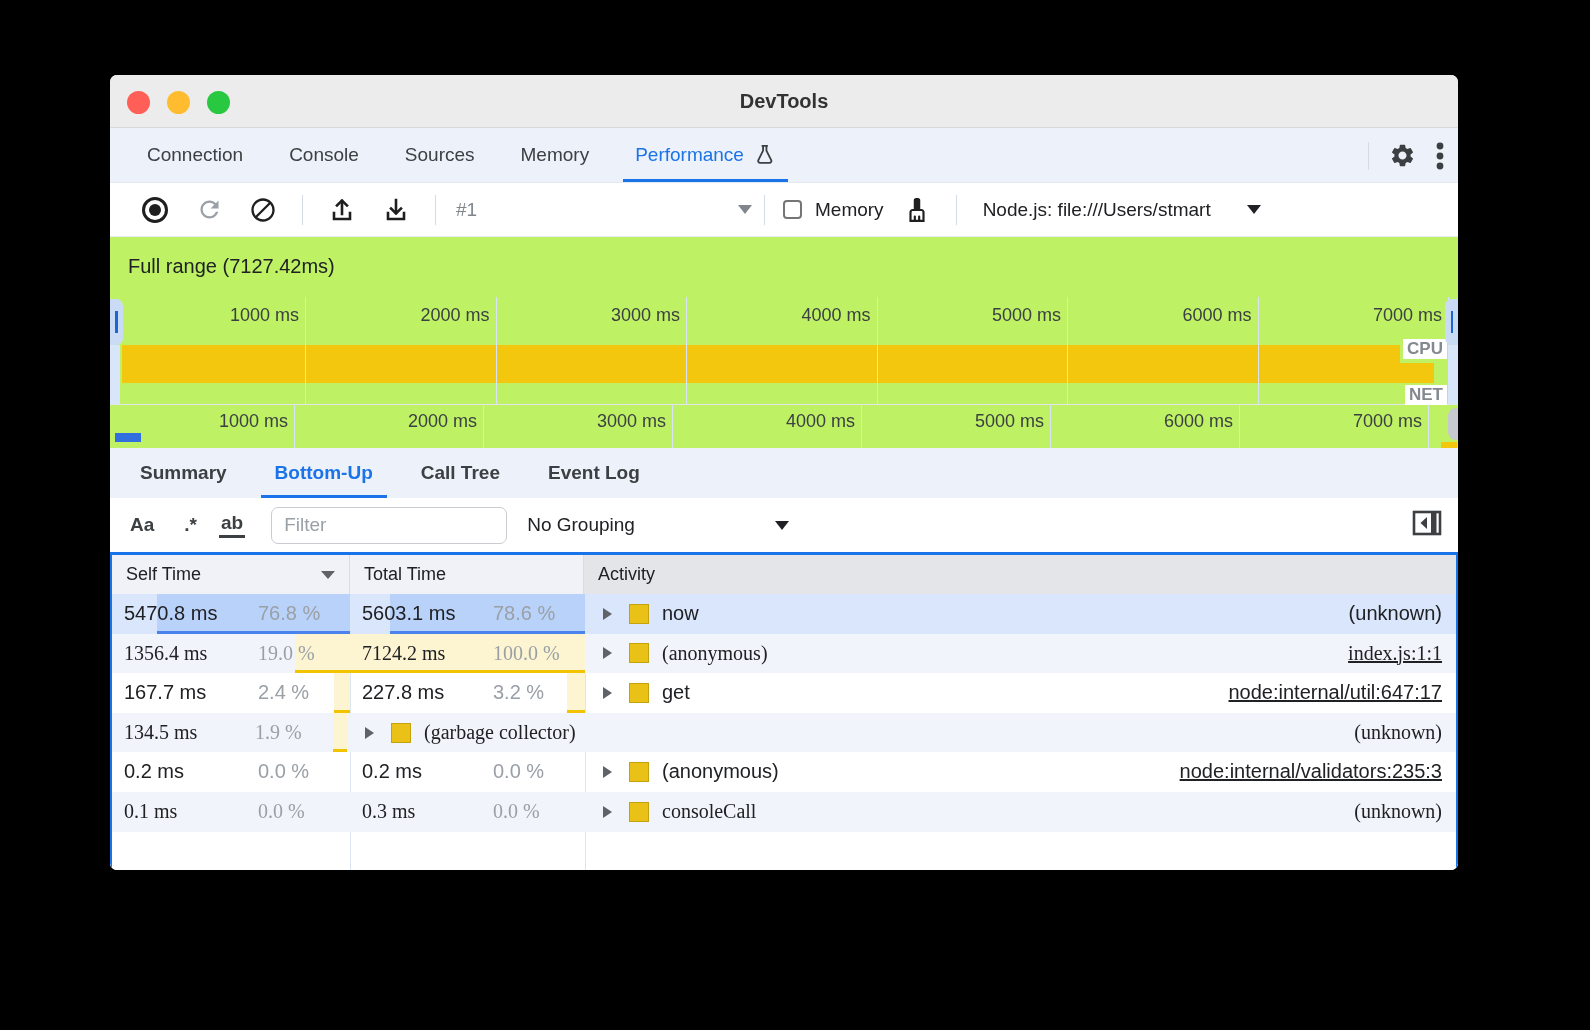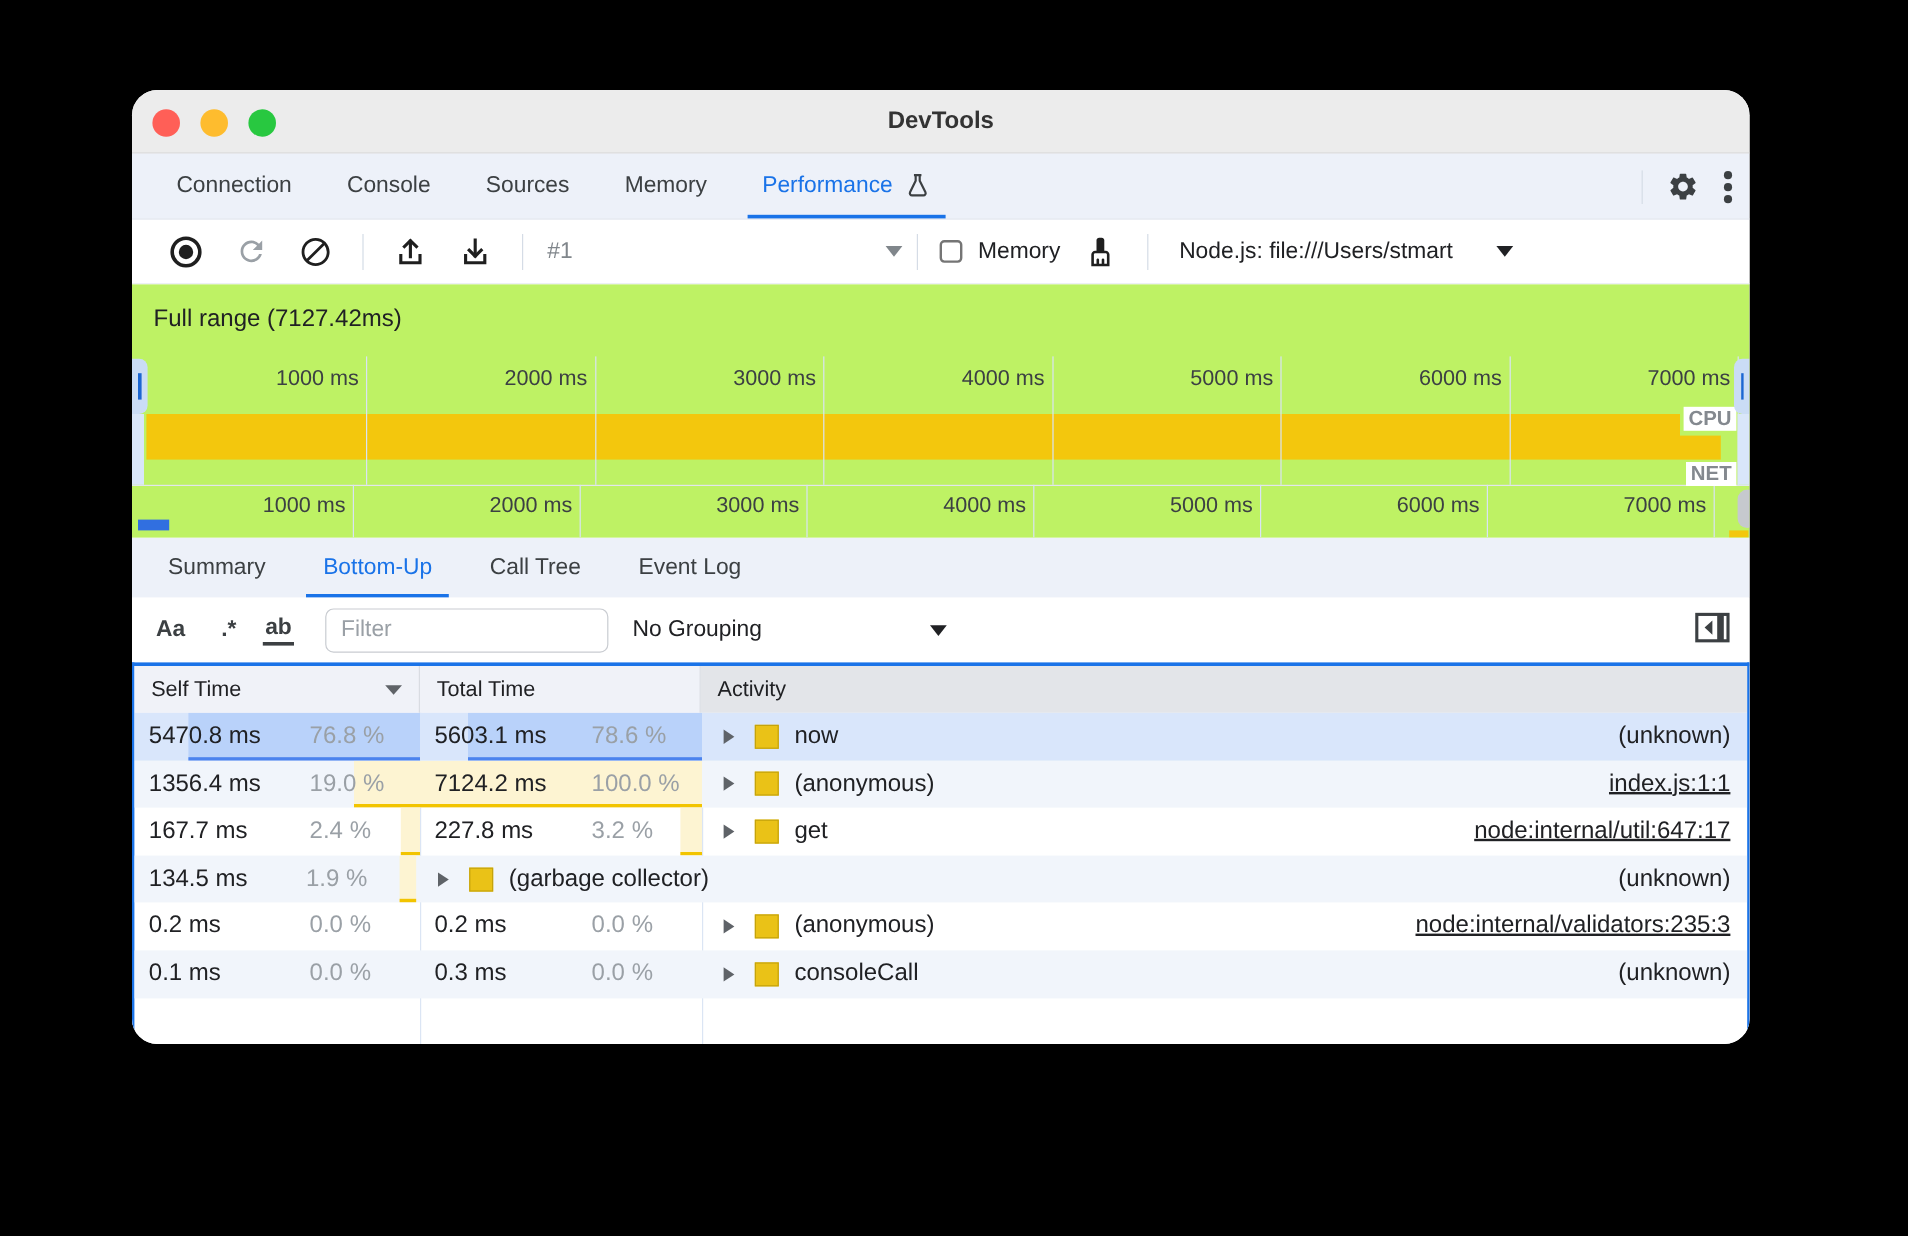--- a/index.html
+++ b/index.html
@@ -1,21 +1,21 @@
 <!DOCTYPE html>
 <html><head>
 <meta charset="utf-8">
 <style>
   * { margin:0; padding:0; box-sizing:border-box; }
   html,body { width:1590px; height:1030px; background:#000; overflow:hidden;
               font-family:"Liberation Sans", sans-serif; }
   .stage { position:relative; width:1590px; height:1030px; background:#000; }
 
   .window { position:absolute; left:110px; top:75px; width:1348px; height:795px;
-            background:#fff; border-radius:21px; overflow:hidden;
+            background:#fff; border-radius:7px; overflow:hidden;
             box-shadow:0 22px 70px rgba(0,0,0,.6); }
 
   
   .titlebar { position:relative; height:53px; background:#ececec;
               border-bottom:1px solid #d8d8d8; }
   .traffic { position:absolute; top:16px; left:17px; display:flex; gap:17px; }
   .light { width:23px; height:23px; border-radius:50%; }
   .light.red{ background:#ff5f57; } .light.yellow{ background:#febc2e; }
   .light.green{ background:#28c840; }
   .win-title { position:absolute; left:0; right:0; top:0; height:53px;
@@ -79,21 +79,21 @@
   .edge-strip.left { left:0; } .edge-strip.right { right:0; }
   .flame-blue { position:absolute; left:5px; top:196px; width:26px; height:9px;
                 background:#316fe0; }
   .flame-yellow { position:absolute; right:1px; top:205px; width:16px; height:6px;
                   background:#f3c70d; }
   .ov-scrollbar { position:absolute; right:-6px; top:171px; width:16px; height:32px;
                   border-radius:8px; background:#c6c9ce; z-index:5; }
 
   
   .panel-tabs { height:50px; background:#edf1f9; display:flex; align-items:stretch;
-                padding-left:6px; }
+                padding-left:6px;font-weight:bold; }
   .ptab { display:flex; align-items:center; padding:0 14px; margin:0 10px;
           font-size:19px; color:#3c4043; position:relative; }
   .ptab.active { color:#1a73e8; }
   .ptab.active::after { content:""; position:absolute; left:0; right:0; bottom:0;
                         height:3px; background:#1a73e8; }
 
   
   .filterbar { position:relative; height:54px; background:#fff; display:flex;
                align-items:center; padding:0 20px; }
   .f-icon { font-size:19px; font-weight:bold; color:#3c4043; margin-right:30px; }
@@ -116,21 +116,21 @@
   .gh-self { width:238px; background:#f0f2f8; border-right:1px solid #d9dce2;
              justify-content:space-between; }
   .gh-total { width:234px; background:#f0f2f8; border-right:1px solid #d9dce2; }
   .gh-activity { flex:1; background:#e3e5e9; }
   .sort-tri { width:0; height:0; border-left:7px solid transparent;
               border-right:7px solid transparent; border-top:8px solid #5f6368; }
   .grid-body { position:relative; height:279px; }
   .col-sep { position:absolute; top:0; bottom:0; width:1px; background:#dbe5f4; z-index:0; }
   .row { position:relative; display:flex; height:39.6px; line-height:39.6px;
          font-size:20px; z-index:1; }
-  .row.stripe { background:#f1f5fb; }
+  .row.stripe { background:#f1f5fb;font-family:Liberation Serif, serif; }
   .row.selected { background:#d9e6fb; }
   .num-cell { position:relative; width:238px; display:flex; padding:0 12px;
               overflow:hidden; }
   .num-cell.total { width:235px; }
   .bar { position:absolute; right:0; top:0; bottom:0; background:#fdf4d2;
          border-bottom:3px solid #f2c400; z-index:0; }
   .row.selected .bar { background:#b9d2fa; border-bottom-color:#4b83ee; }
   .ms { flex:1; text-align:left; color:#202124; position:relative; z-index:1; }
   .pct { width:80px; text-align:left; color:#9aa0a6; position:relative; z-index:1; }
   .act-cell { flex:1; display:flex; align-items:center; padding:0 14px 0 18px;

